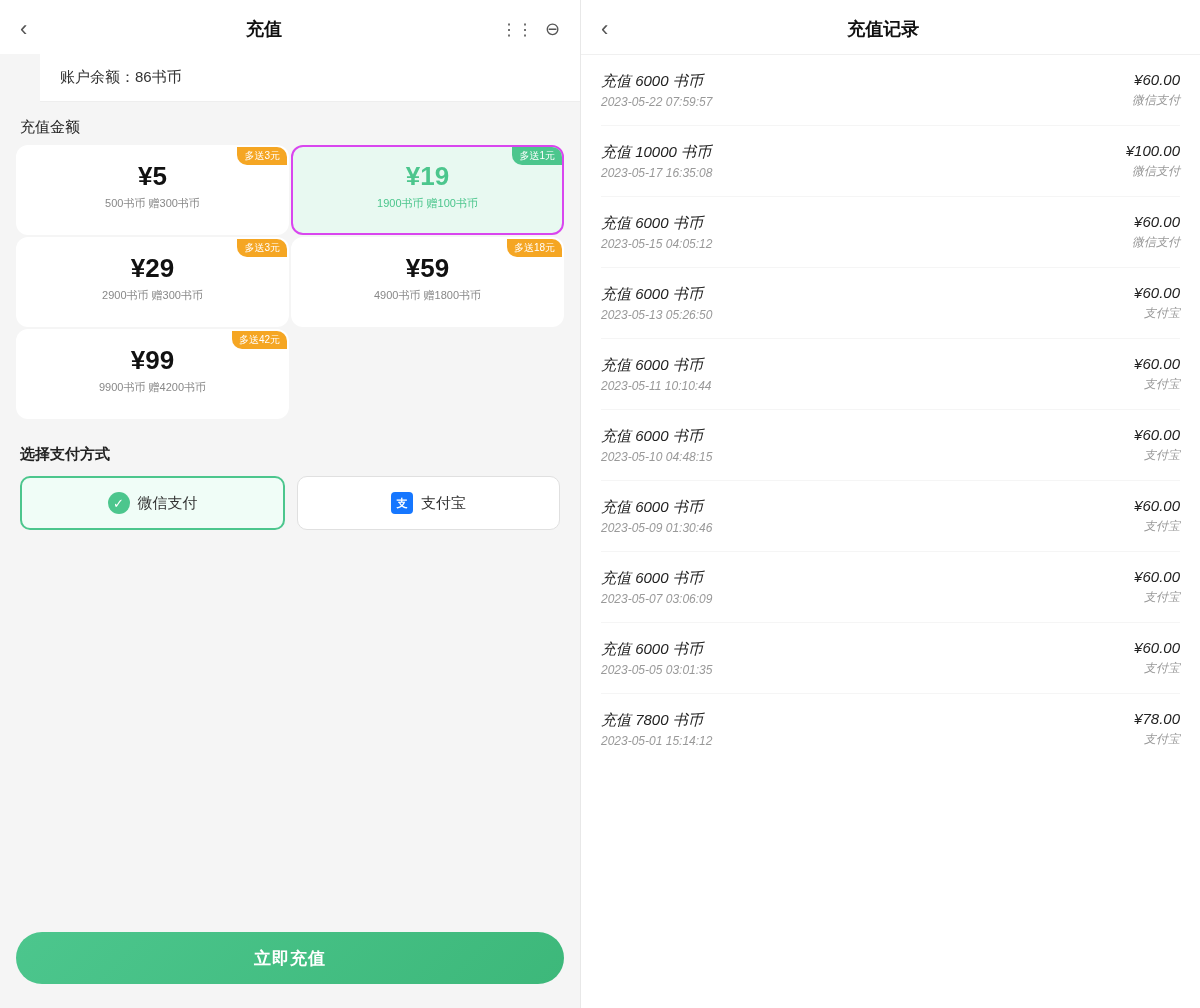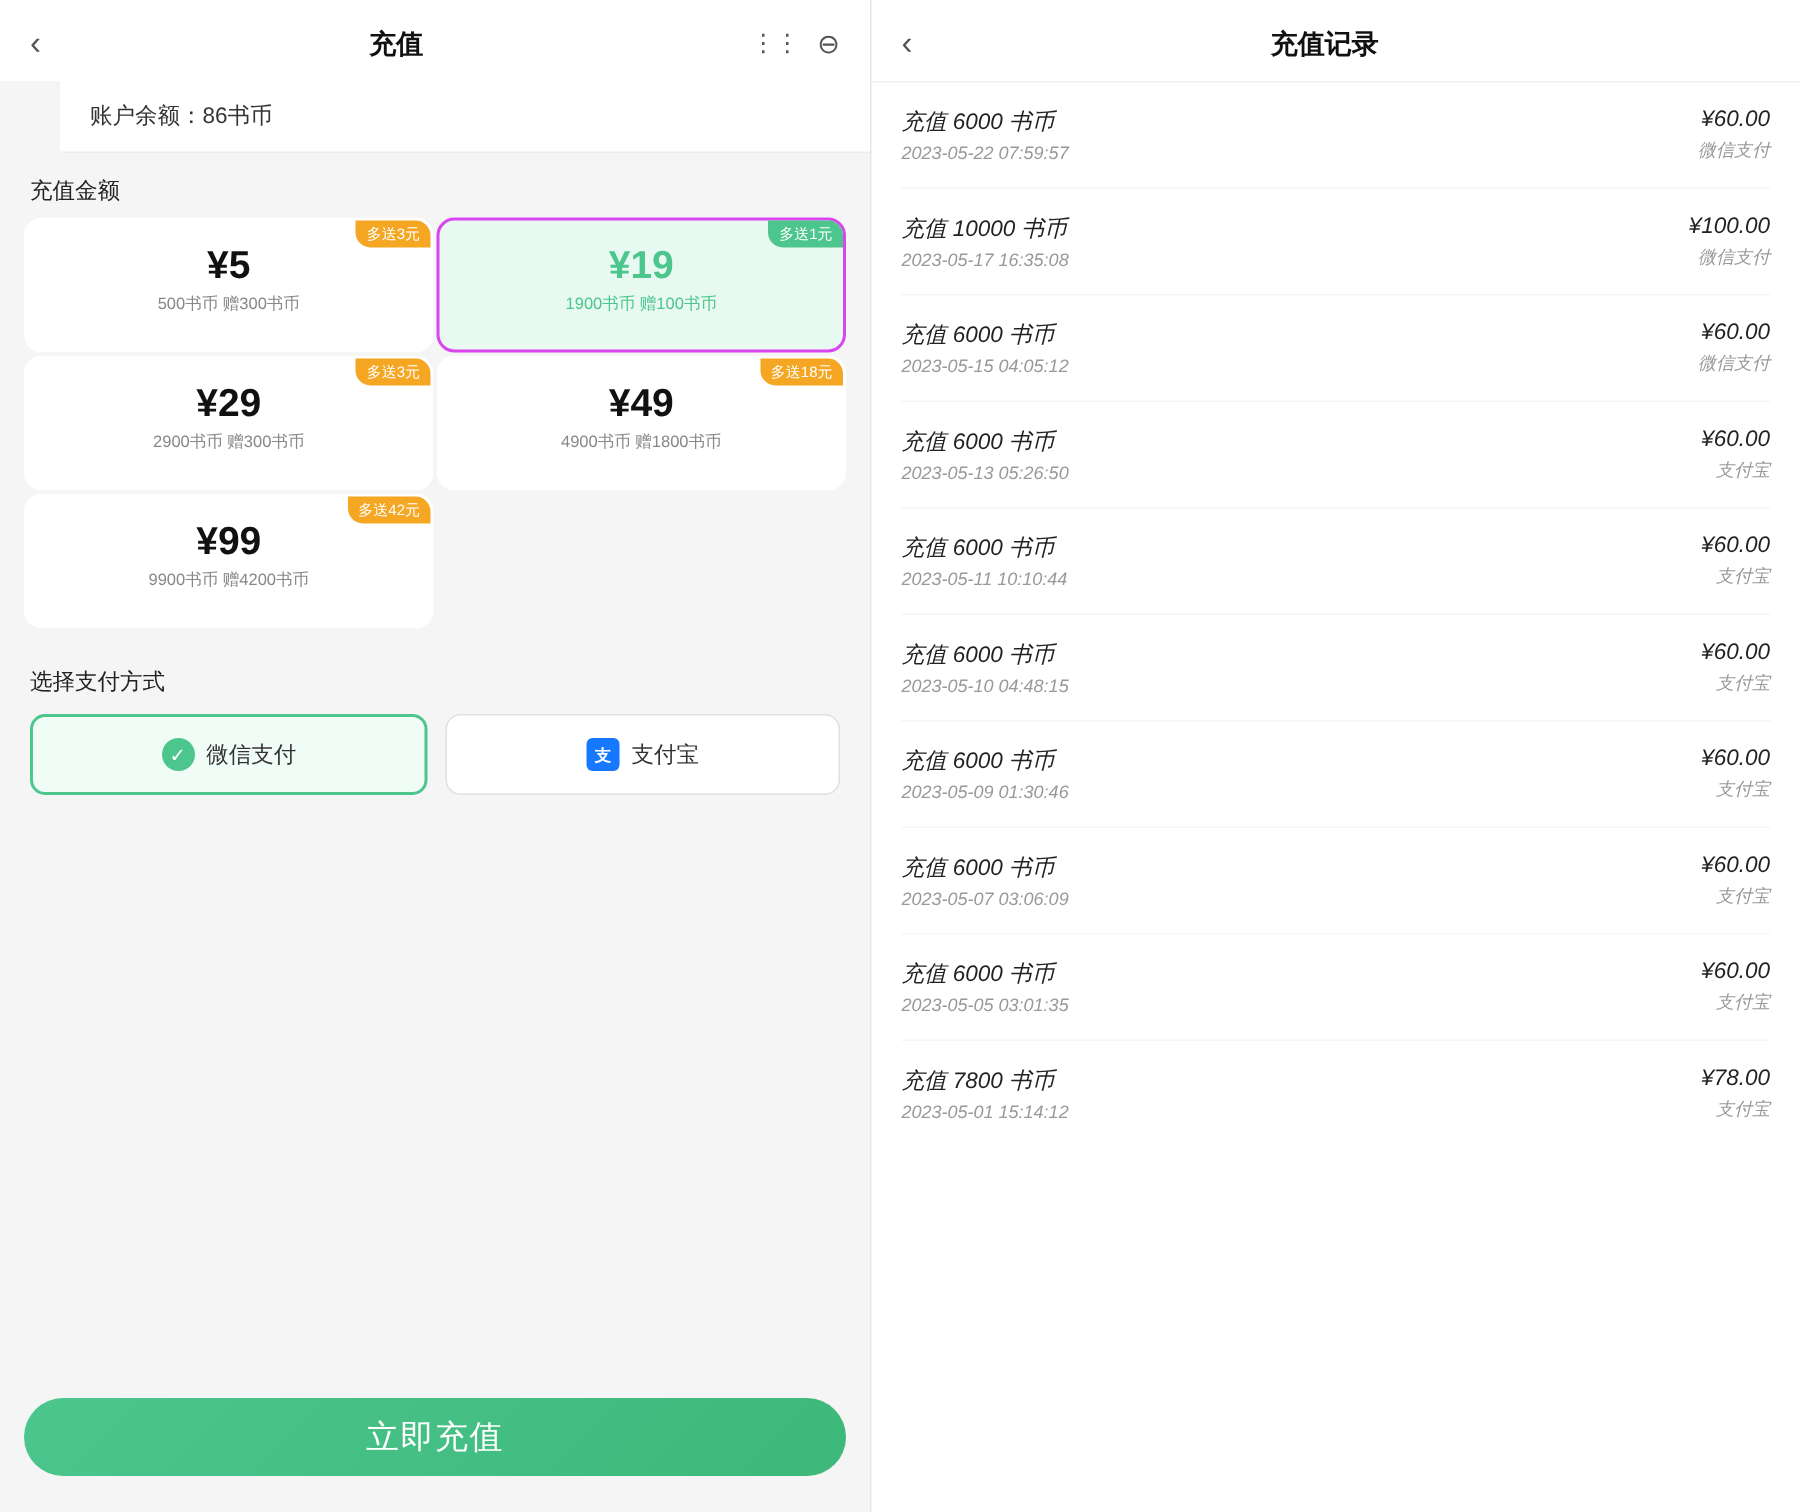--- a/index.html
+++ b/index.html
@@ -118,21 +118,21 @@
       color: #888;
       line-height: 1.4;
     }
 
     .payment-section {
       padding: 16px 20px 8px;
     }
     .payment-section .section-label {
       padding: 0 0 12px;
       font-size: 15px;
-      font-weight: 400;
+      font-weight: 700;
     }
     .payment-methods {
       display: flex;
       gap: 12px;
     }
     .payment-btn {
       flex: 1;
       border: 1.5px solid #e0e0e0;
       border-radius: 10px;
       padding: 14px;
@@ -179,22 +179,22 @@
       left: 16px;
       right: 16px;
     }
     .recharge-btn {
       width: 100%;
       height: 52px;
       background: linear-gradient(135deg, #4cc68d, #3db87a);
       border: none;
       border-radius: 30px;
       color: #fff;
-      font-size: 22px;
-      font-weight: 400;
+      font-size: 17px;
+      font-weight: 700;
       cursor: pointer;
       letter-spacing: 1px;
       margin-top: 20px;
     }
 
     
     .right-panel {
       width: 620px;
       background: #fff;
       display: flex;
@@ -299,21 +299,21 @@
       <div class="package-price">¥19</div>
       <div class="package-sub">1900书币 赠100书币</div>
     </div>
       <div class="package-card">
       <div class="badge">多送3元</div>
       <div class="package-price">¥29</div>
       <div class="package-sub">2900书币 赠300书币</div>
     </div>
       <div class="package-card">
       <div class="badge">多送18元</div>
-      <div class="package-price">¥49</div>
+      <div class="package-price">¥59</div>
       <div class="package-sub">4900书币 赠1800书币</div>
     </div>
       <div class="package-card">
       <div class="badge">多送42元</div>
       <div class="package-price">¥99</div>
       <div class="package-sub">9900书币 赠4200书币</div>
     </div>
     </div>
 
   <div class="payment-section">

